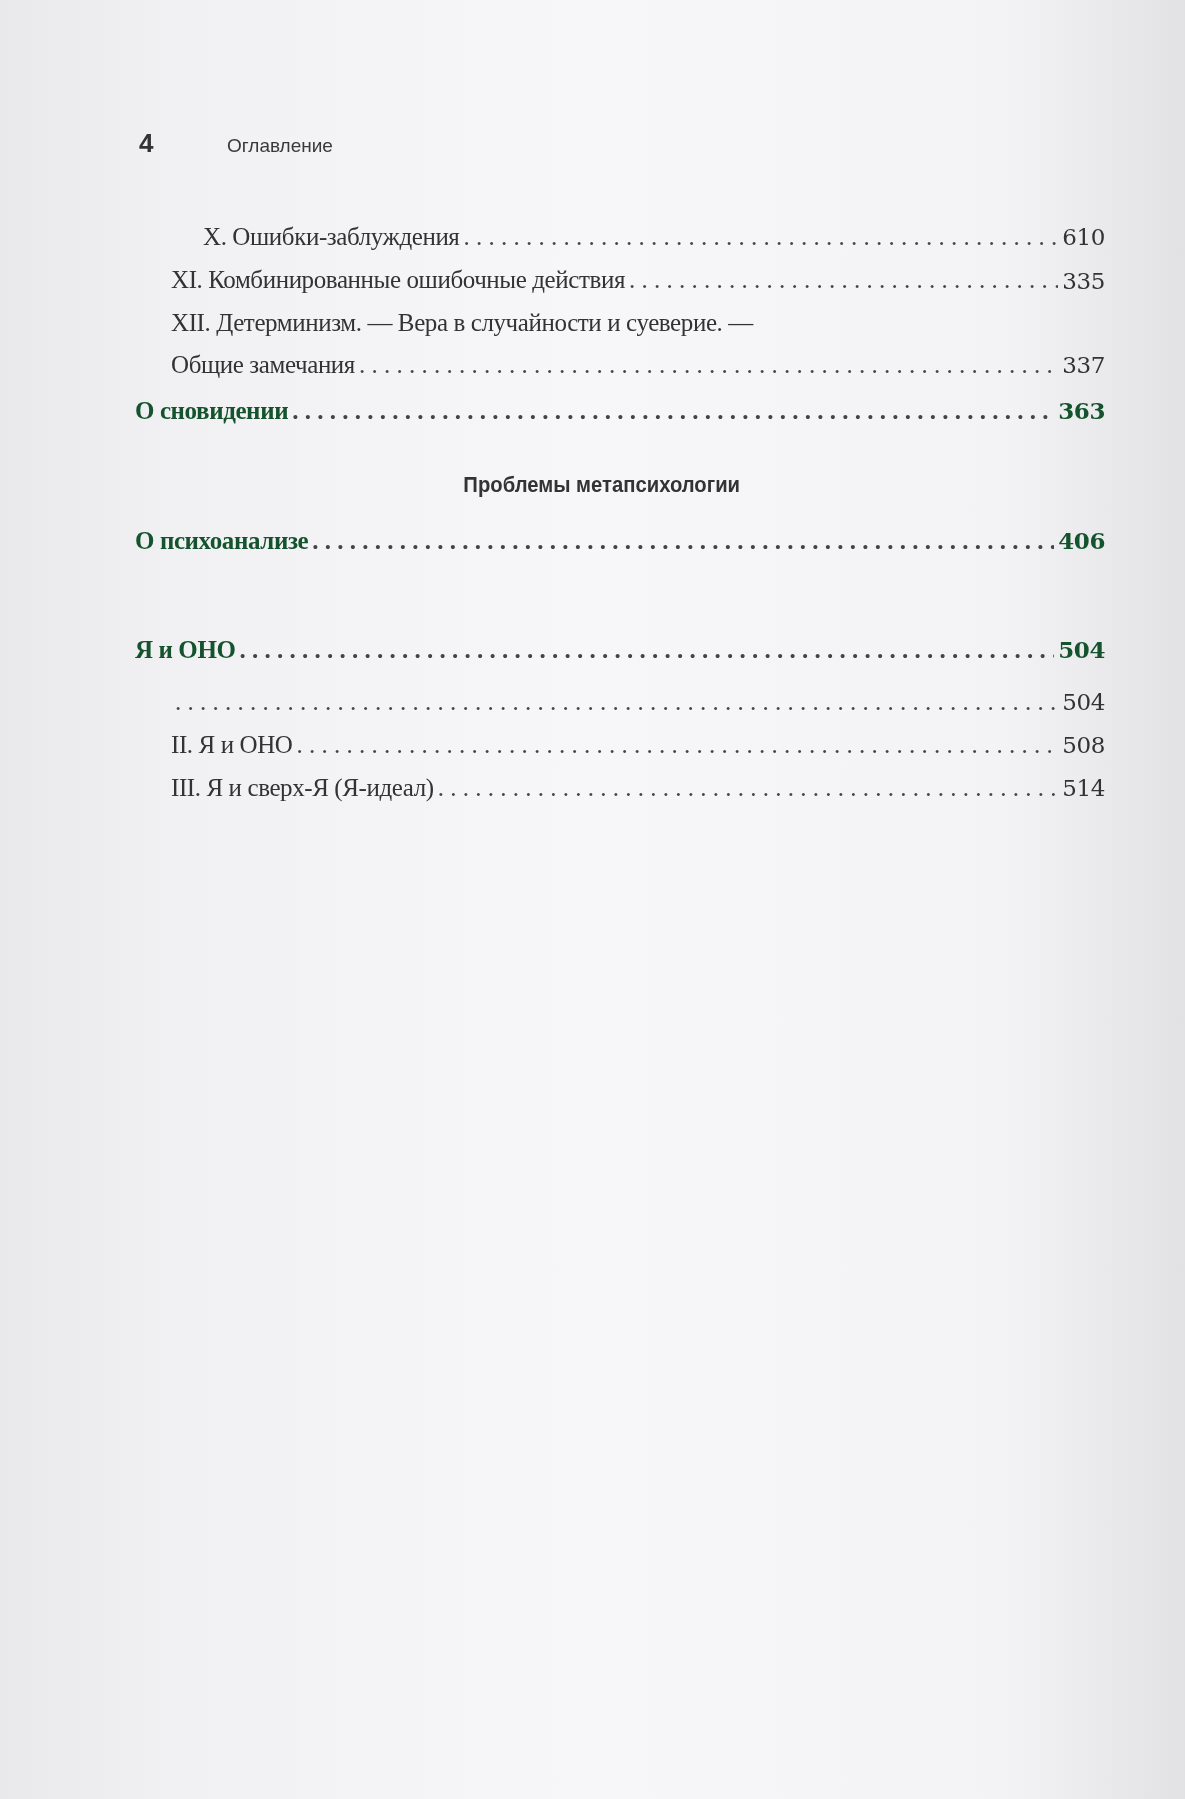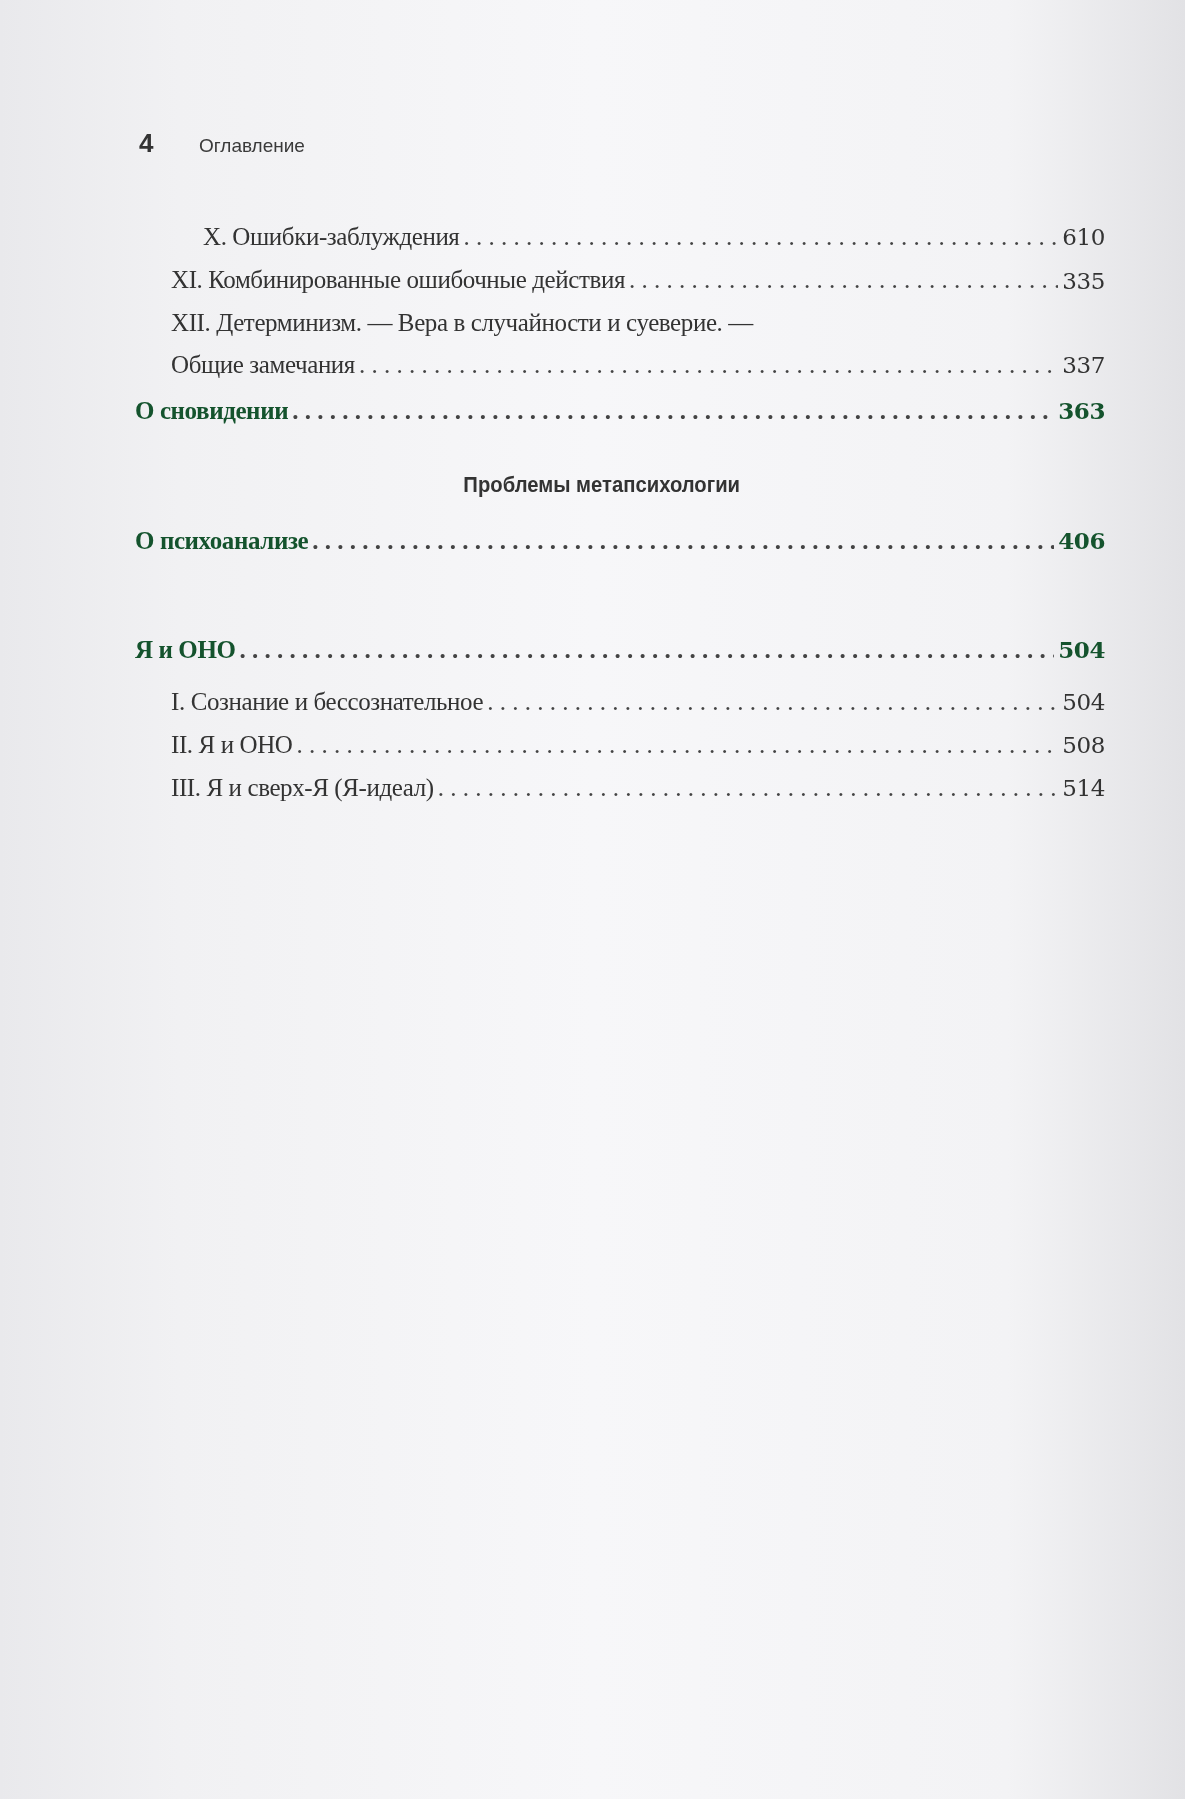--- a/index.html
+++ b/index.html
@@ -5,21 +5,21 @@
     html, body { margin: 0; padding: 0; }
     body {
       width: 1185px; height: 1799px; overflow: hidden;
       background: linear-gradient(90deg, #e9e9ec 0%, #f1f1f3 15%, #f7f7f9 50%, #f3f3f5 85%, #e2e2e5 100%);
       position: relative;
       color: #2b2b2b;
     }
     .page { position: absolute; left: 0; top: 0; width: 1185px; height: 1799px; }
     .running-head { position: absolute; left: 139px; top: 128px; display: flex; align-items: baseline; }
     .rh-num { font-family: "Liberation Sans", sans-serif; font-weight: bold; font-size: 26px; color: #333; width: 60px; }
-    .rh-title { font-family: "Liberation Sans", sans-serif; font-size: 19px; color: #3a3a3a; }
+    .rh-title { font-family: "Liberation Sans", sans-serif; font-size: 19px; color: #3a3a3a; margin-left: 28px; }
 
     .toc-line {
       position: absolute; display: flex; align-items: baseline;
       font-family: "Liberation Serif", serif; font-size: 25px; color: #333;
       letter-spacing: -0.4px;
     }
     .toc-line.bold { font-weight: bold; color: #14532d; }
     .toc-label { white-space: nowrap; }
     .toc-leader {
       flex: 1; overflow: hidden; white-space: nowrap; margin: 0 4px;
@@ -76,21 +76,20 @@
     <span class="toc-label">О психоанализе</span>
     <span class="toc-leader"></span>
     <span class="toc-page">406</span>
   </div>
   <div class="toc-line bold" style="left:135px; right:80px; top:636px;">
     <span class="toc-label">Я и ОНО</span>
     <span class="toc-leader"></span>
     <span class="toc-page">504</span>
   </div>
   <div class="toc-line" style="left:171px; right:80px; top:688px;">
-    <span class="toc-label">I. Сознание и бессознательное</span>
     <span class="toc-leader"></span>
     <span class="toc-page">504</span>
   </div>
   <div class="toc-line" style="left:171px; right:80px; top:731px;">
     <span class="toc-label">II. Я и ОНО</span>
     <span class="toc-leader"></span>
     <span class="toc-page">508</span>
   </div>
   <div class="toc-line" style="left:171px; right:80px; top:774px;">
     <span class="toc-label">III. Я и сверх-Я (Я-идеал)</span>

